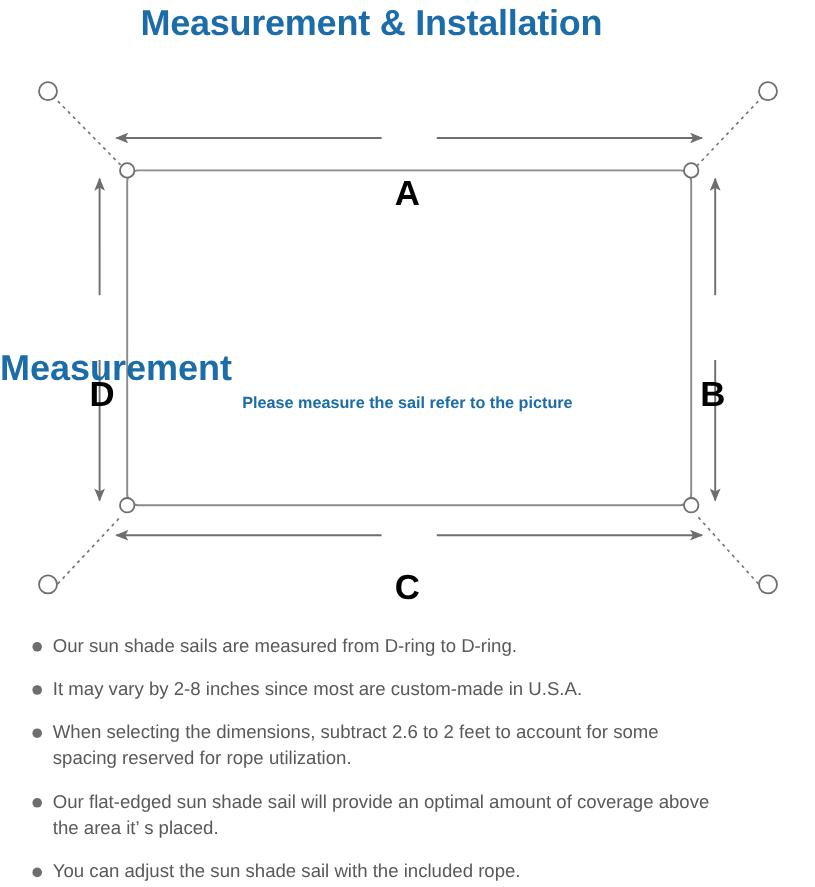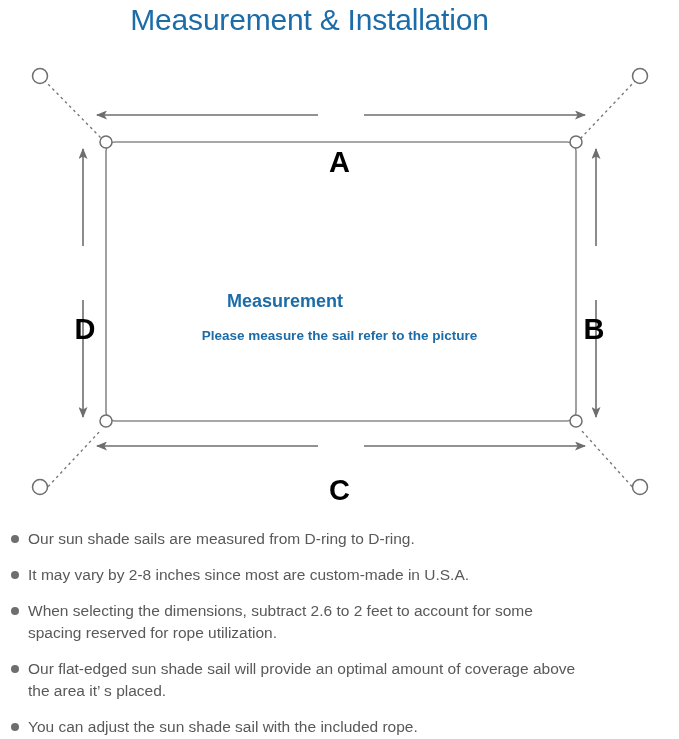--- a/index.html
+++ b/index.html
@@ -23,21 +23,21 @@
   }
 
   
   .title {
     position: absolute;
     left: 0;
     top: 3px;
     width: 619px;
     text-align: center;
     font-size: 30px;
-    font-weight: normal;
+    font-weight: bold;
     color: #1b6ca8;
     letter-spacing: -0.2px;
     white-space: nowrap;
   }
 
   
   .diagram {
     position: absolute;
     left: 0;
     top: 48px;
@@ -47,22 +47,22 @@
   .diagram svg {
     display: block;
   }
 
   
   .center-label {
     position: absolute;
     left: 0;
     top: 243px;
     width: 570px;
-    text-align: center;
-    font-size: 18px;
+    text-align: left;
+    font-size: 30px;
     font-weight: bold;
     color: #1b6ca8;
     white-space: nowrap;
   }
   .center-sub {
     position: absolute;
     left: 0;
     top: 280px;
     width: 679px;
     text-align: center;
@@ -81,21 +81,21 @@
     white-space: nowrap;
   }
   .dim-A { left: 0; top: 100px; width: 679px; text-align: center; }
   .dim-C { left: 0; top: 428px; width: 679px; text-align: center; }
   .dim-B { left: 580px; top: 267px; width: 28px; text-align: center; }
   .dim-D { left: 71px; top: 267px; width: 28px; text-align: center; }
 
   
   .notes {
     position: absolute;
-    left: 0;
+    left: 16px;
     top: 528px;
     width: 585px;
   }
   .note-item {
     position: relative;
     padding-left: 28px;
     margin-bottom: 14px;
     font-size: 15.5px;
     line-height: 1.42;
     color: #595959;

